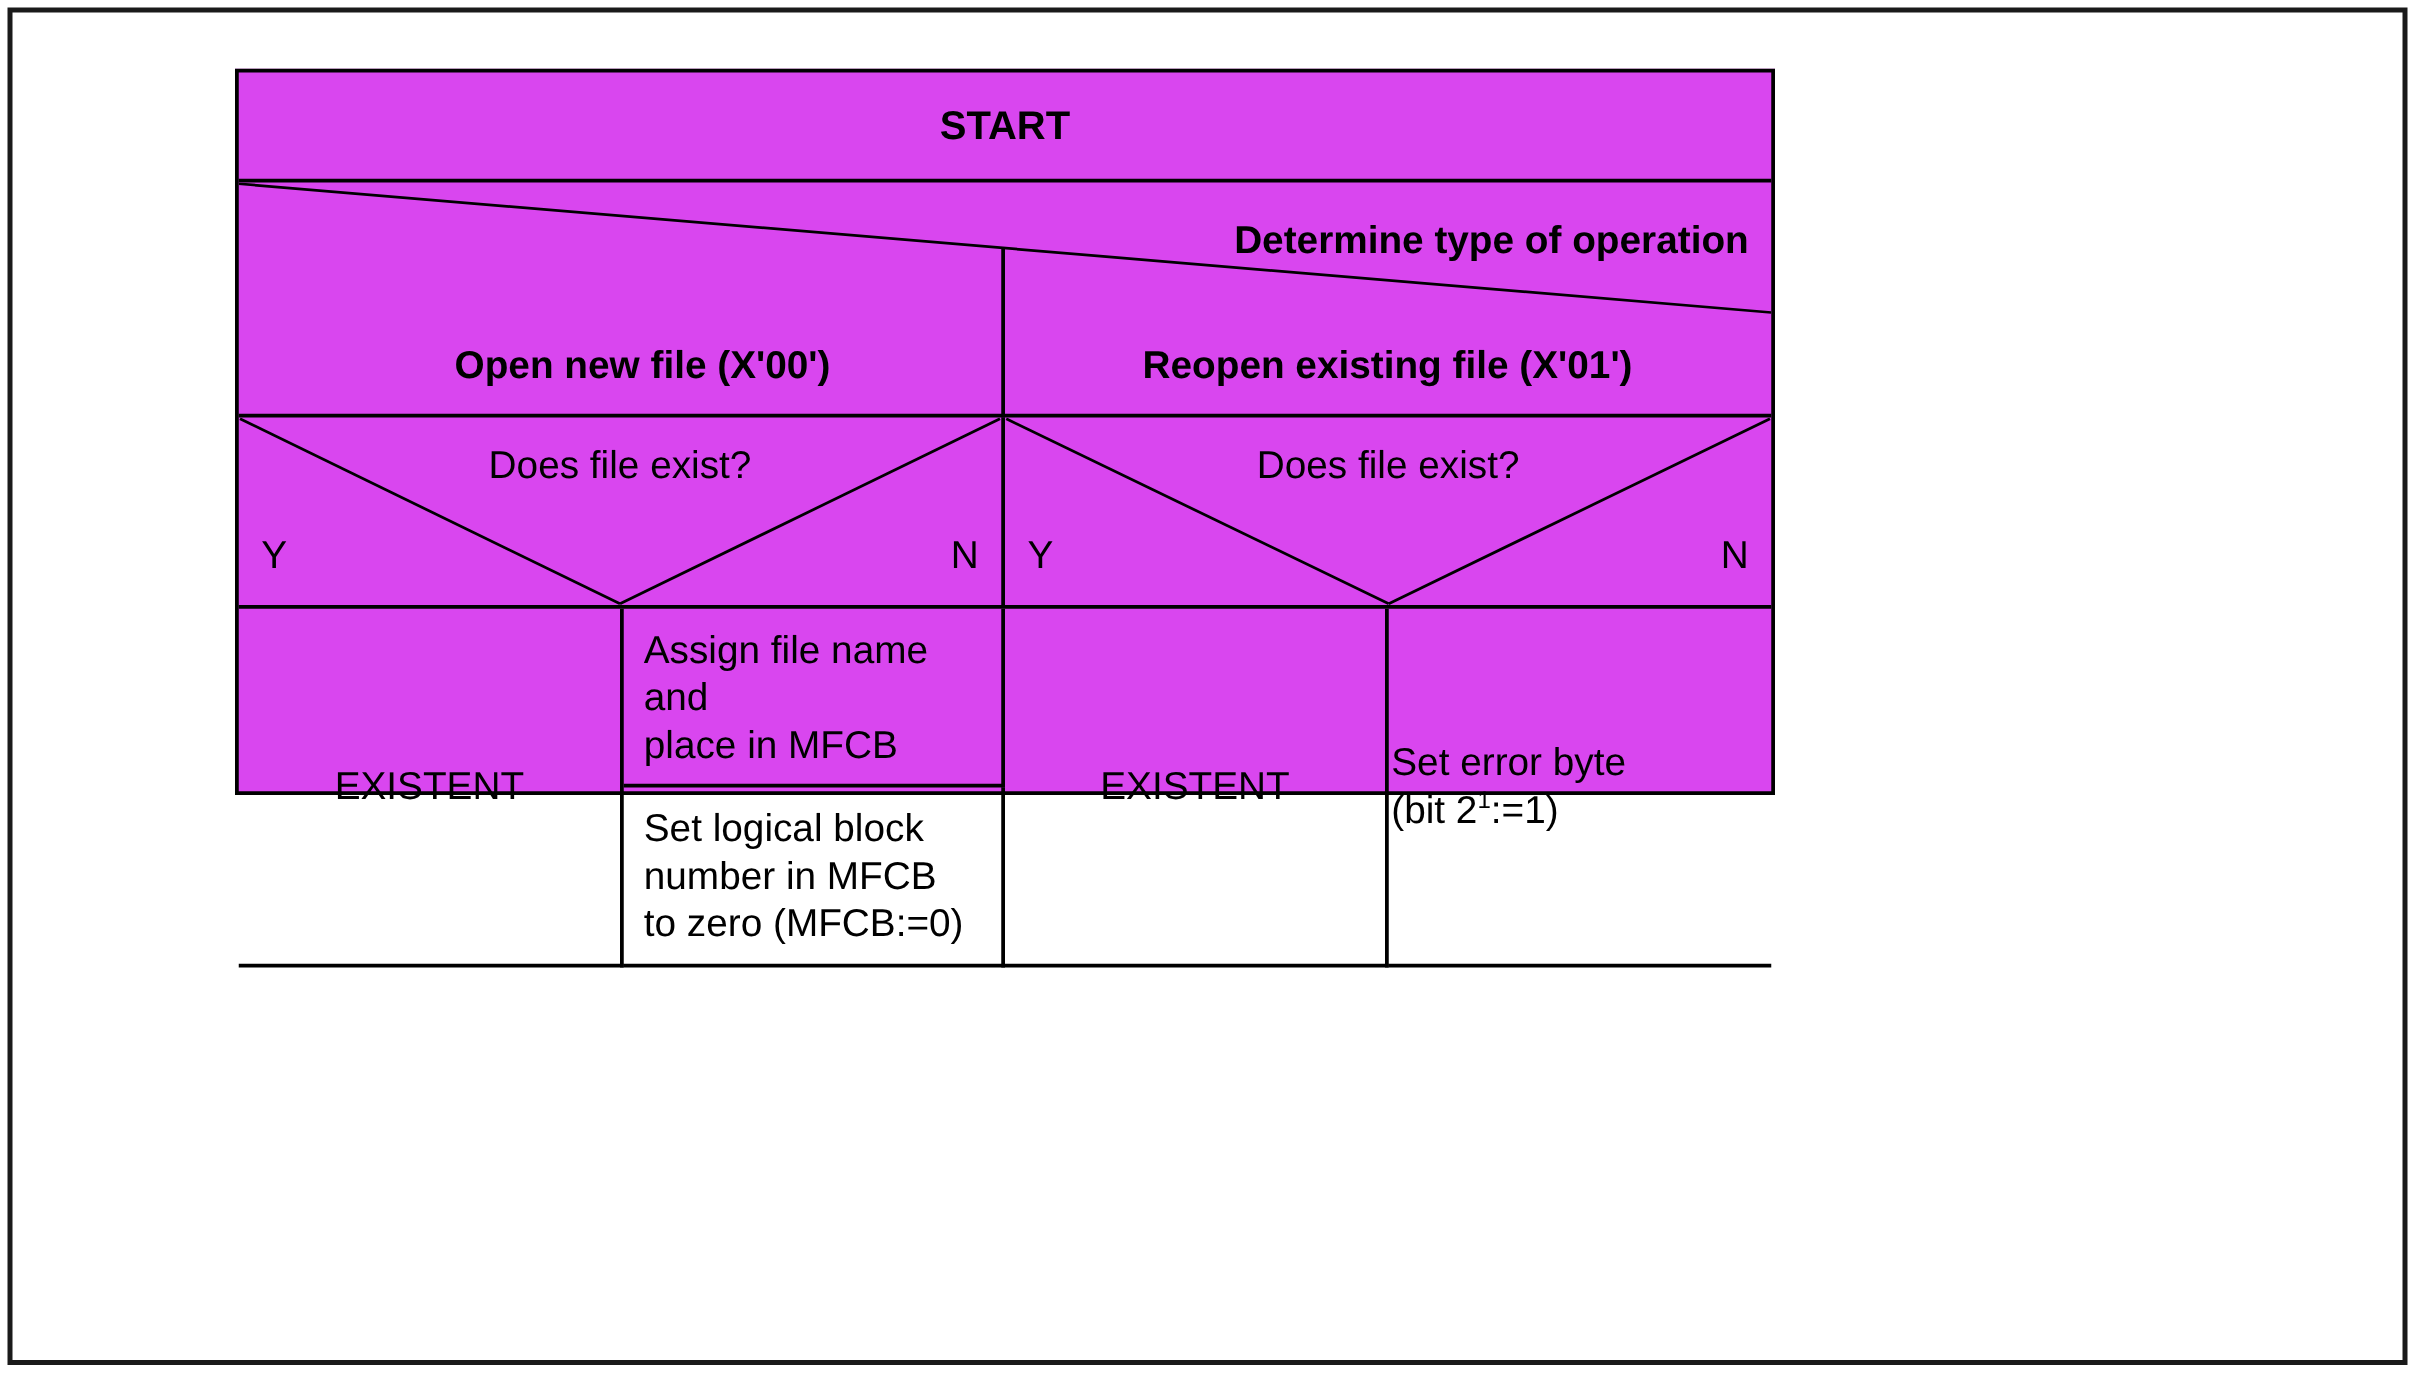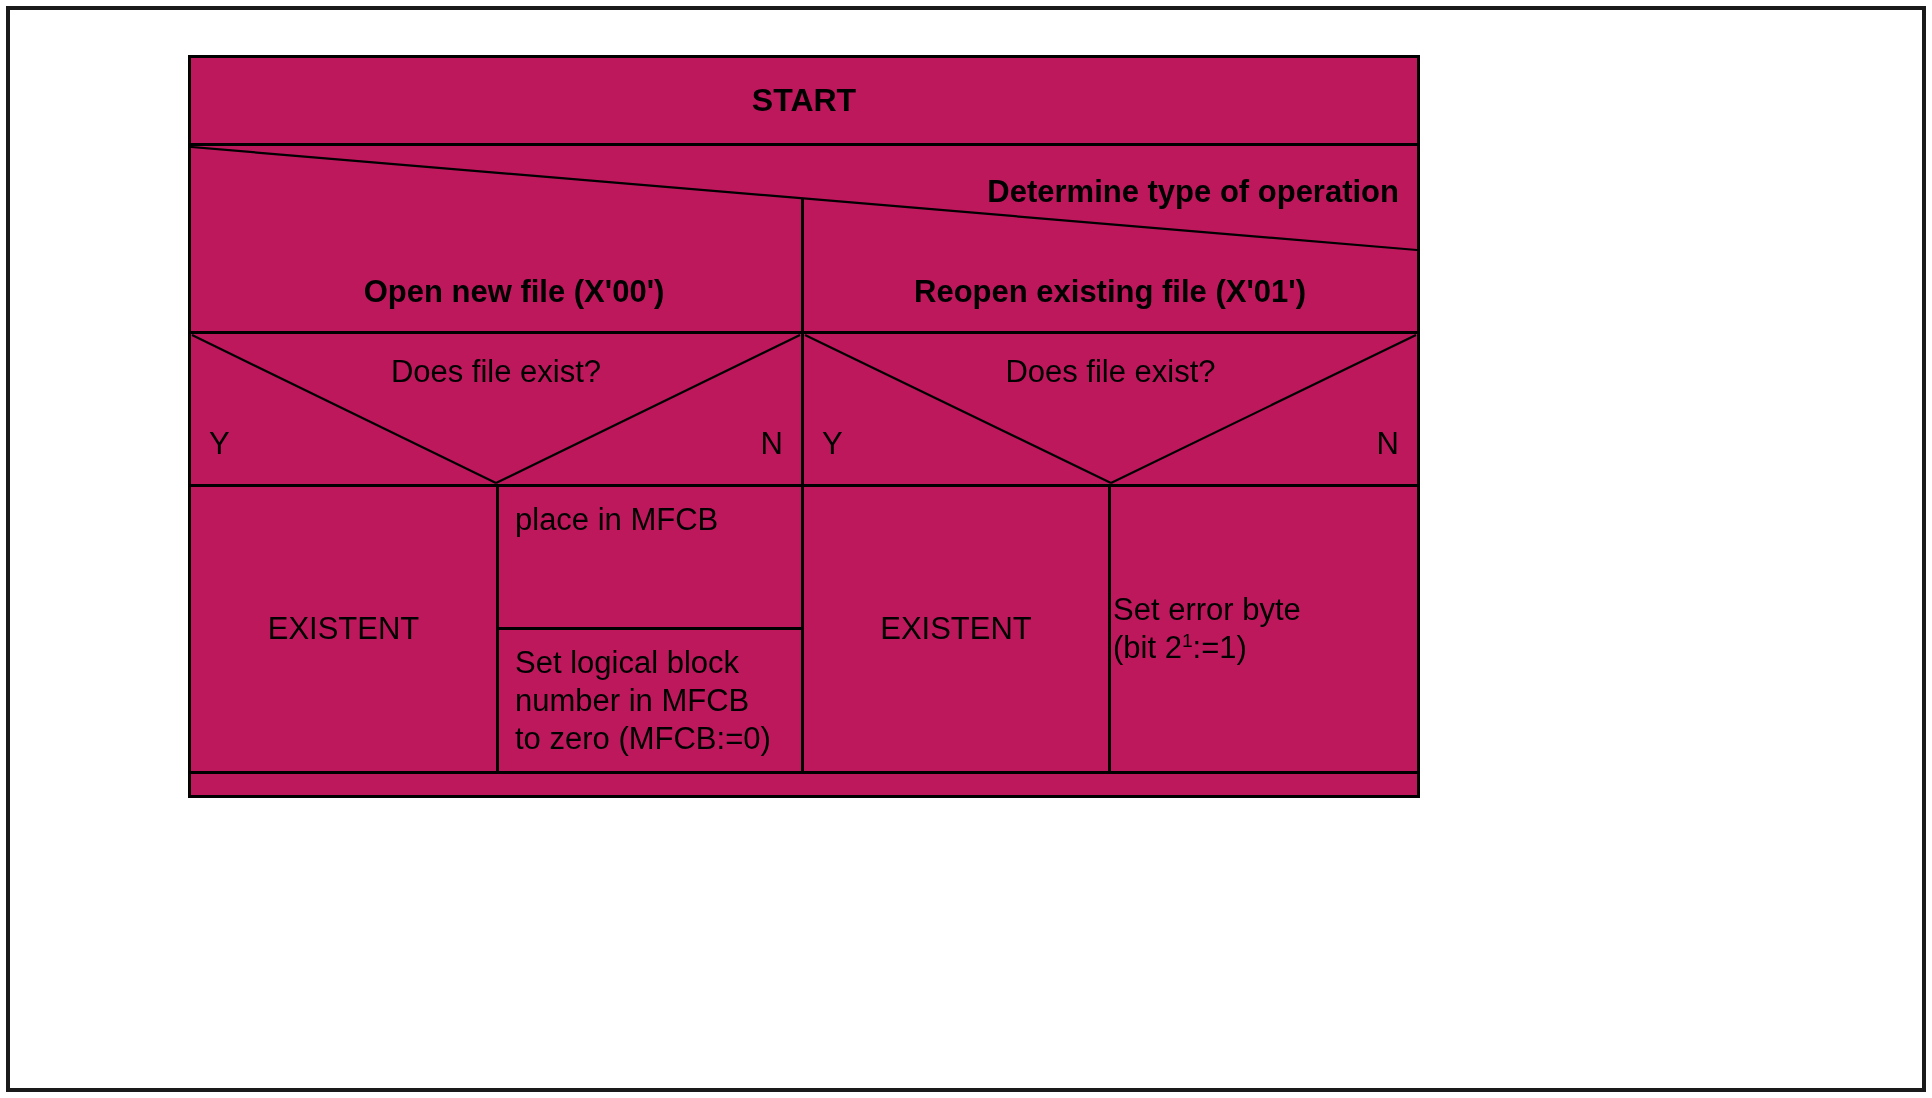--- a/index.html
+++ b/index.html
@@ -5,22 +5,22 @@
   html,body{margin:0;padding:0;background:#ffffff;}
   body{width:1932px;height:1098px;font-family:"Liberation Sans",sans-serif;color:#000;}
 
   #frame{
     position:absolute; left:6px; top:6px; width:1920px; height:1086px;
     border:4px solid #1a1a1a; box-sizing:border-box; background:#fff;
   }
 
   
   #chart{
-    position:absolute; left:178px; top:45px; width:1232px; height:743px;
-    box-sizing:border-box; border:3px solid #000; background:#be185d;
+    position:absolute; left:178px; top:45px; width:1232px; height:581px;
+    box-sizing:border-box; border:3px solid #000; background:#d946ef;
   }
 
   .cell{ position:absolute; box-sizing:border-box; overflow:hidden; }
   .bd-b{ border-bottom:3px solid #000; }
   .bd-r{ border-right:3px solid #000; }
 
   .ctr{ display:flex; align-items:center; justify-content:center; text-align:center; }
   .bold{ font-weight:bold; }
   .t30{ font-size:31px; }
   .t31{ font-size:32px; }
@@ -76,20 +76,22 @@
       <div class="cell ctr t30" style="left:0px; top:10px; width:613px; height:56px;">Does file exist?</div>
       <div class="cell leftlbl padl t30" style="left:0px; top:86px; width:200px; height:48px;">Y</div>
       <div class="cell rightlbl padr t30" style="left:413px; top:86px; width:200px; height:48px;">N</div>
     </div>
     <div class="cell" style="left:0px; top:426px; width:1226px; height:3px; background:#000;"></div>
 
     <div class="cell bd-r bd-b ctr t30" style="left:0px; top:429px; width:308px; height:287px;">EXISTENT</div>
 
     <div class="cell bd-r bd-b" style="left:308px; top:429px; width:305px; height:143px; padding:14px 16px;">
       <div class="mline t30">
+        <div>Assign file name</div>
+        <div>and</div>
         <div>place in MFCB</div>
       </div>
     </div>
     <div class="cell bd-r bd-b" style="left:308px; top:572px; width:305px; height:144px; padding:14px 16px;">
       <div class="mline t30">
         <div>Set logical block</div>
         <div>number in MFCB</div>
         <div>to zero (MFCB:=0)</div>
       </div>
     </div>

